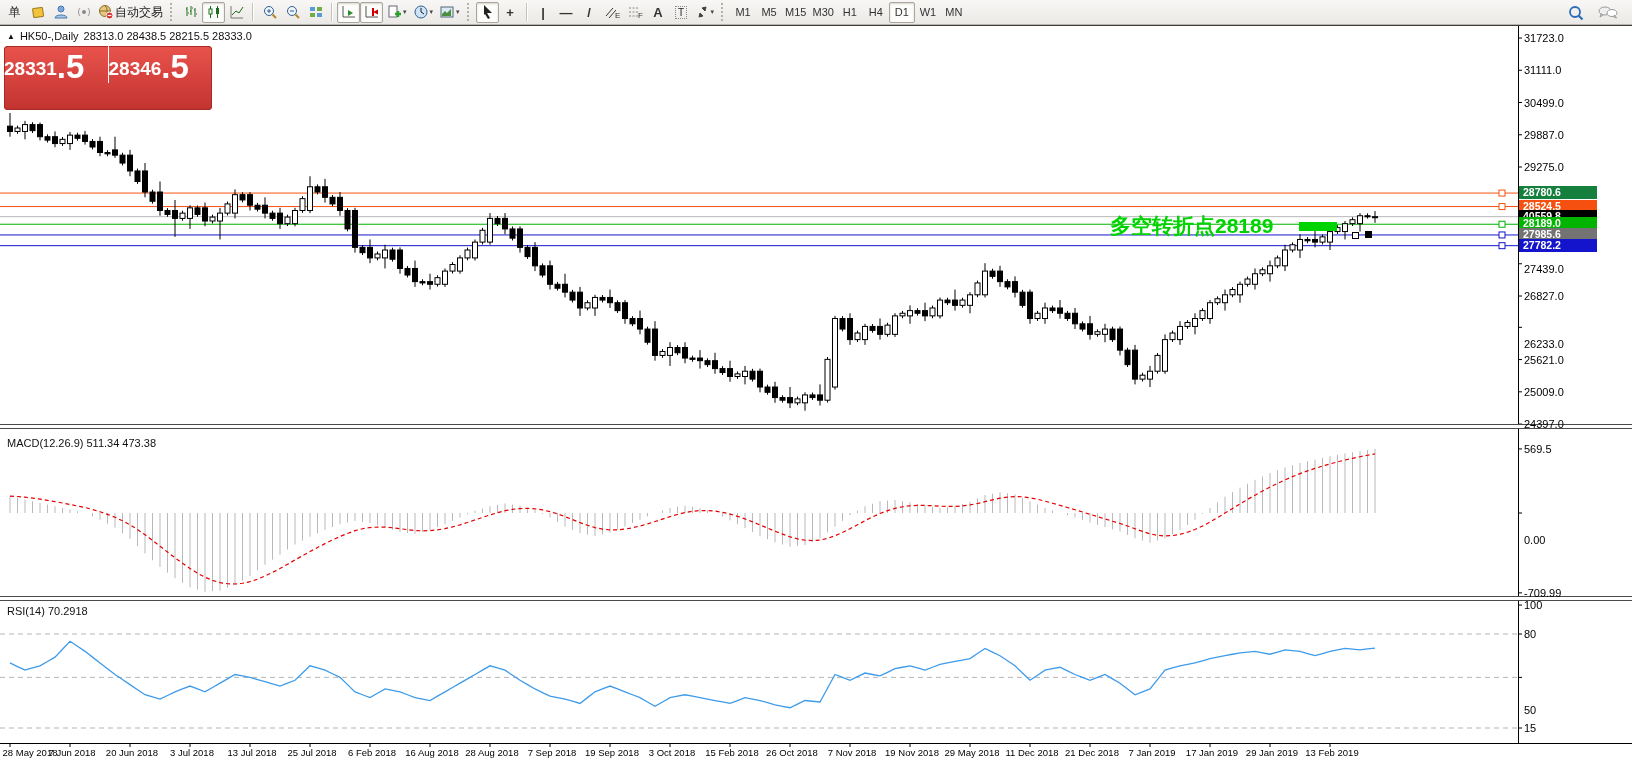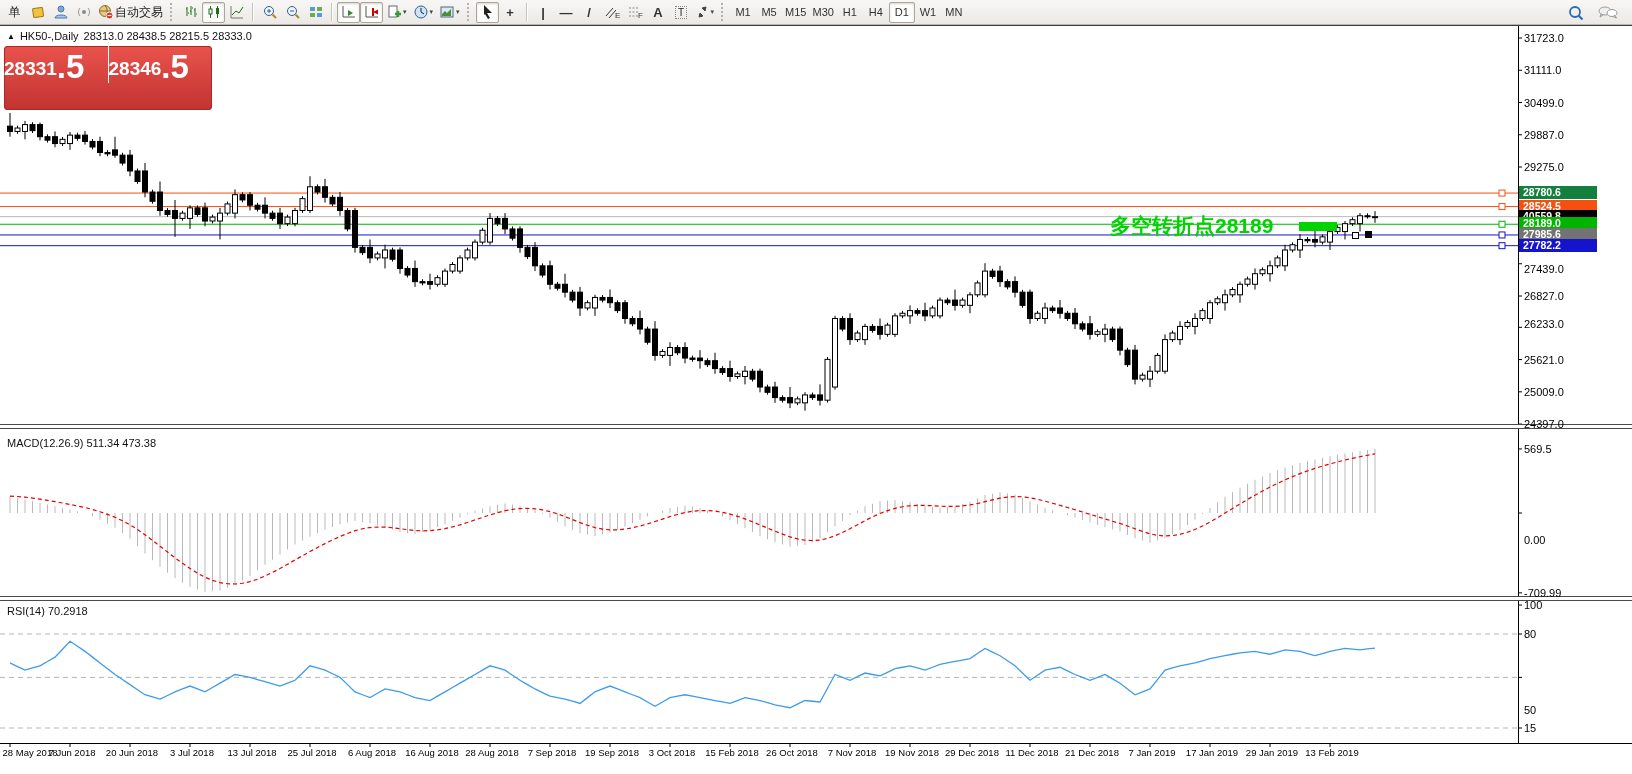--- a/index.html
+++ b/index.html
@@ -934,21 +934,21 @@
 </div>
 
 <div id="overlay">
     <div class="axlabel" style="top: 32px;">31723.0</div>
     <div class="axlabel" style="top: 64.2524px;">31111.0</div>
     <div class="axlabel" style="top: 96.5048px;">30499.0</div>
     <div class="axlabel" style="top: 128.757px;">29887.0</div>
     <div class="axlabel" style="top: 161.01px;">29275.0</div>
     <div class="axlabel" style="top: 251px; margin-top: 12px;">27439.0</div>
     <div class="axlabel" style="top: 290.019px;">26827.0</div>
-    <div class="axlabel" style="top: 318px;">26233.0</div>
+    <div class="axlabel" style="top: 338px;">26233.0</div>
     <div class="axlabel" style="top: 353.575px;">25621.0</div>
     <div class="axlabel" style="top: 385.828px;">25009.0</div>
     <div class="axlabel" style="top: 418.08px;">24397.0</div>
     <div class="pbadge" style="top: 186.064px; background: #15803d;">28780.6</div>
     <div class="pbadge" style="top: 199.561px; background: rgb(245, 80, 15);">28524.5</div>
     <div class="pbadge" style="top: 209.653px; background: rgb(0, 0, 0);">40559.8</div>
     <div class="pbadge" style="top: 217.242px; background: rgb(0, 180, 0);">28189.0</div>
     <div class="pbadge" style="top: 227.961px; background: #737373;">27985.6</div>
     <div class="pbadge" style="top: 238.68px; background: rgb(20, 20, 204);">27782.2</div>
     <div class="axlabel" style="top: 442.931px;">569.5</div>
@@ -957,30 +957,30 @@
     <div class="axlabel" style="top: 599.076px;">100</div>
     <div class="axlabel" style="top: 628px;">80</div>
     <div class="axlabel" style="top: 671.386px; margin-top: 33px;">50</div>
     <div class="axlabel" style="top: 722.003px;">15</div>
     <div class="dlabel" style="left: 0px;">28 May 2018</div>
     <div class="dlabel" style="left: 42px;">7 Jun 2018</div>
     <div class="dlabel" style="left: 102px;">20 Jun 2018</div>
     <div class="dlabel" style="left: 162px;">3 Jul 2018</div>
     <div class="dlabel" style="left: 222px;">13 Jul 2018</div>
     <div class="dlabel" style="left: 282px;">25 Jul 2018</div>
-    <div class="dlabel" style="left: 342px;">6 Aug 2018</div>
+    <div class="dlabel" style="left: 342px;">6 Feb 2018</div>
     <div class="dlabel" style="left: 402px;">16 Aug 2018</div>
     <div class="dlabel" style="left: 462px;">28 Aug 2018</div>
     <div class="dlabel" style="left: 522px;">7 Sep 2018</div>
     <div class="dlabel" style="left: 582px;">19 Sep 2018</div>
     <div class="dlabel" style="left: 642px;">3 Oct 2018</div>
     <div class="dlabel" style="left: 702px;">15 Feb 2018</div>
     <div class="dlabel" style="left: 762px;">26 Oct 2018</div>
     <div class="dlabel" style="left: 822px;">7 Nov 2018</div>
     <div class="dlabel" style="left: 882px;">19 Nov 2018</div>
-    <div class="dlabel" style="left: 942px;">29 Dec 2018</div>
+    <div class="dlabel" style="left: 942px;">29 May 2018</div>
     <div class="dlabel" style="left: 1002px;">11 Dec 2018</div>
     <div class="dlabel" style="left: 1062px;">21 Dec 2018</div>
     <div class="dlabel" style="left: 1122px;">7 Jan 2019</div>
     <div class="dlabel" style="left: 1182px;">17 Jan 2019</div>
     <div class="dlabel" style="left: 1242px;">29 Jan 2019</div>
     <div class="dlabel" style="left: 1302px;">13 Feb 2019</div>
   </div>
 
 </body></html>

